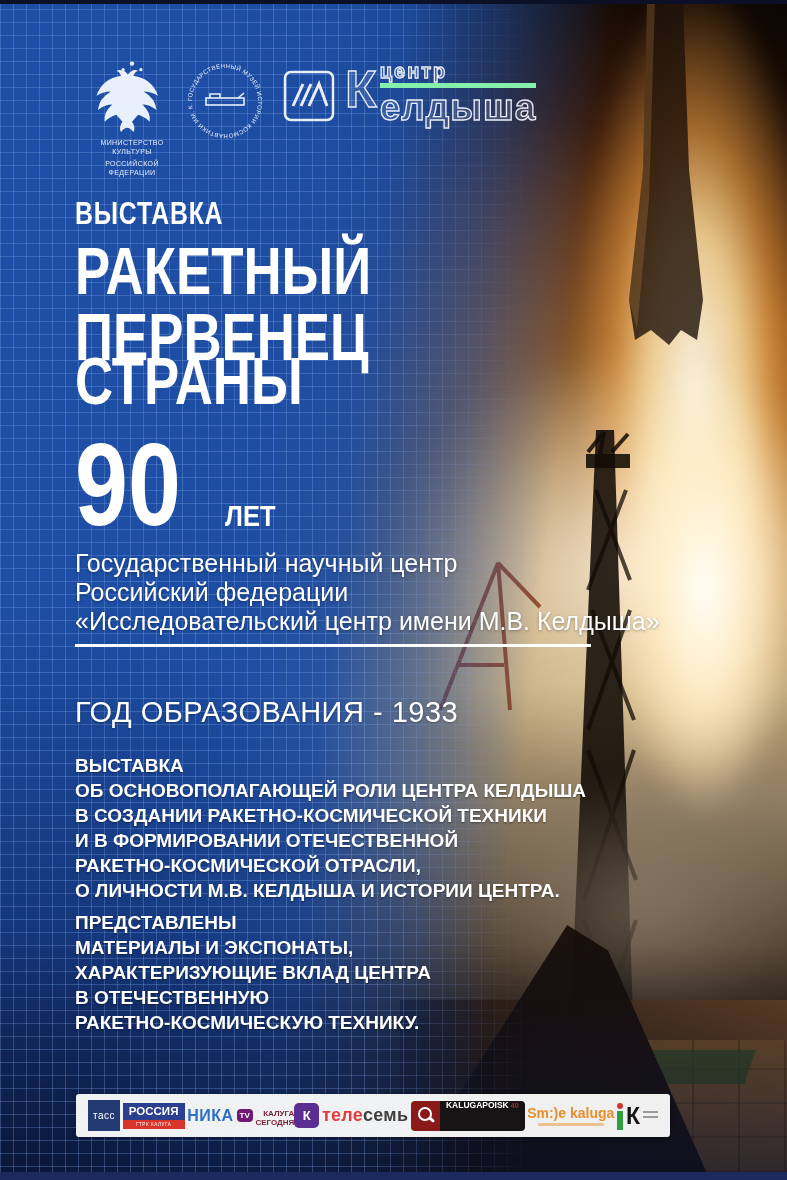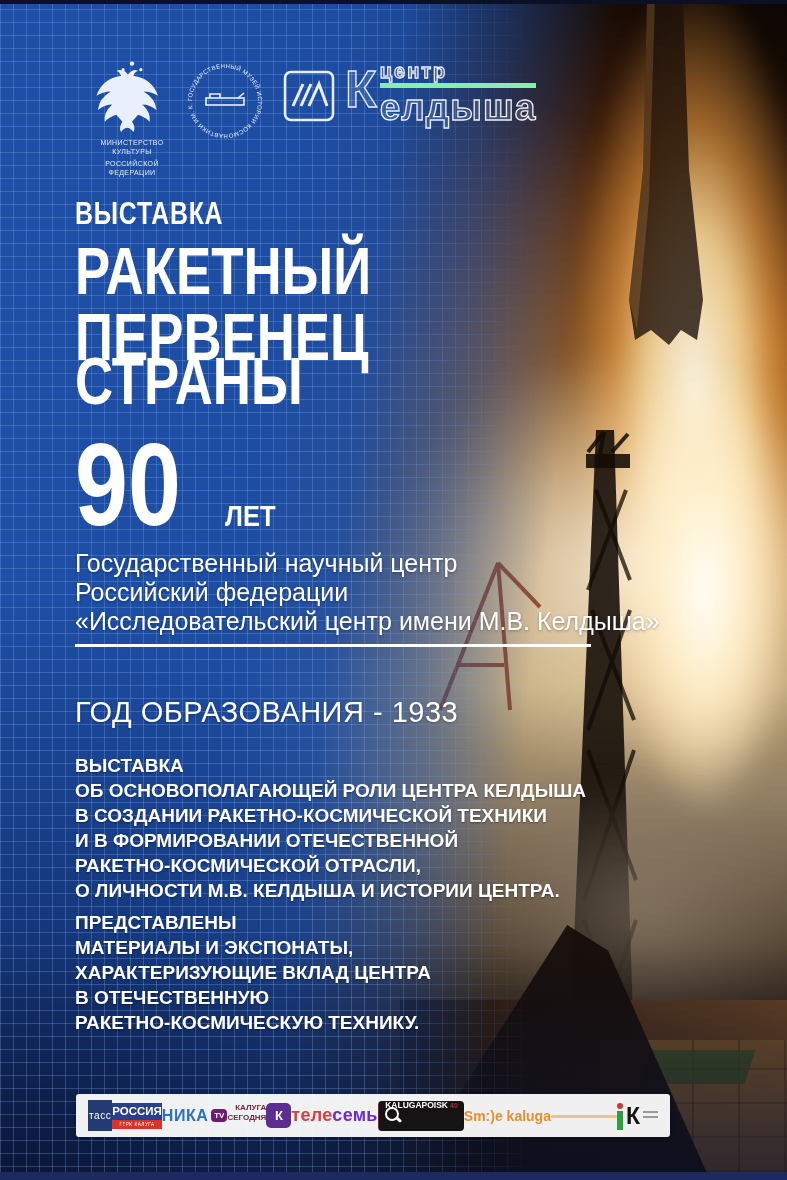--- a/index.html
+++ b/index.html
@@ -90,32 +90,32 @@
     justify-content:space-between;padding:0 12px;box-sizing:border-box;color:#222;
     box-shadow:0 1px 4px rgba(0,0,0,.3);}
   .p-tass{width:32px;height:31px;background:#233a73;display:flex;align-items:center;justify-content:center;
     color:#fff;font-size:10px;letter-spacing:.5px;}
   .p-rossiya{display:flex;flex-direction:column;width:62px;}
   .p-rossiya .r-top{background:#2b3f8f;color:#fff;font-weight:bold;font-size:11.5px;text-align:center;padding:2px 0 3px;}
   .p-rossiya .r-bot{background:#d8342c;color:#fff;font-size:4.5px;text-align:center;padding:2px 0;letter-spacing:.6px;}
   .p-nika{display:flex;align-items:center;gap:3px;}
   .p-nika .nw{color:#2e6fc3;font-weight:800;font-size:16px;letter-spacing:.5px;}
   .p-nika .tv{background:#701a75;color:#fff;font-size:8px;font-weight:800;border-radius:4px;padding:2px 3px;}
-  .p-ks{display:flex;align-items:flex-start;gap:0;}
+  .p-ks{display:flex;align-items:flex-end;gap:0;}
   .p-ks .kst{display:flex;flex-direction:column;align-items:flex-end;font-size:8px;font-weight:800;color:#7d2239;line-height:1.2;}
   .p-ks .ksb{width:25px;height:25px;background:#5c2e91;border-radius:5px;color:#fff;display:flex;align-items:center;justify-content:center;font-size:13px;font-weight:800;}
   .p-telesem{font-size:18px;font-weight:800;letter-spacing:.3px;}
-  .p-telesem .t1{color:#e23b3c;} .p-telesem .t2{color:#6d28d9;}
+  .p-telesem .t1{color:#e23b3c;} .p-telesem .t2{color:#404040;}
   .p-kp{display:flex;height:30px;border-radius:4px;overflow:hidden;}
   .kp-loupe{width:29px;background:#8a1a1a;position:relative;}
   .kp-loupe::before{content:"";position:absolute;left:7px;top:6px;width:10px;height:10px;border:2.5px solid #fff;border-radius:50%;}
   .kp-loupe::after{content:"";position:absolute;left:17px;top:17px;width:7px;height:3px;background:#fff;transform:rotate(40deg);border-radius:2px;}
   .kp-text{background:#161314;color:#fff;font-size:8.5px;font-weight:800;line-height:1.15;display:flex;flex-direction:row;justify-content:flex-start;padding:0 6px;}
   .kp-text .sfx{color:#b3252b;font-size:7px;margin-left:2px;}
-  .p-smile{display:flex;flex-direction:row;align-items:center;justify-content:space-between;}
+  .p-smile{display:flex;flex-direction:column;align-items:center;justify-content:space-between;}
   .p-smile .sl{font-size:14px;font-weight:800;color:#e78f2e;white-space:nowrap;}
   .p-smile .tag{width:66px;height:3px;background:rgba(231,143,46,.5);margin-top:2px;border-radius:2px;}
   .p-ik{display:flex;align-items:flex-start;gap:3px;height:30px;}
   .ik-i{width:6px;height:19px;background:#2f9e3f;margin-top:10px;position:relative;}
   .ik-i::before{content:"";position:absolute;left:0;top:-8px;width:6px;height:6px;background:#cf3434;border-radius:50%;}
   .ik-k{font-size:23px;font-weight:800;color:#151515;line-height:30px;}
   .ik-lines{display:flex;flex-direction:column;gap:3px;margin-top:10px;}
   .ik-lines i{display:block;width:15px;height:2px;background:#9a9a9a;}
 </style>
 </head>

